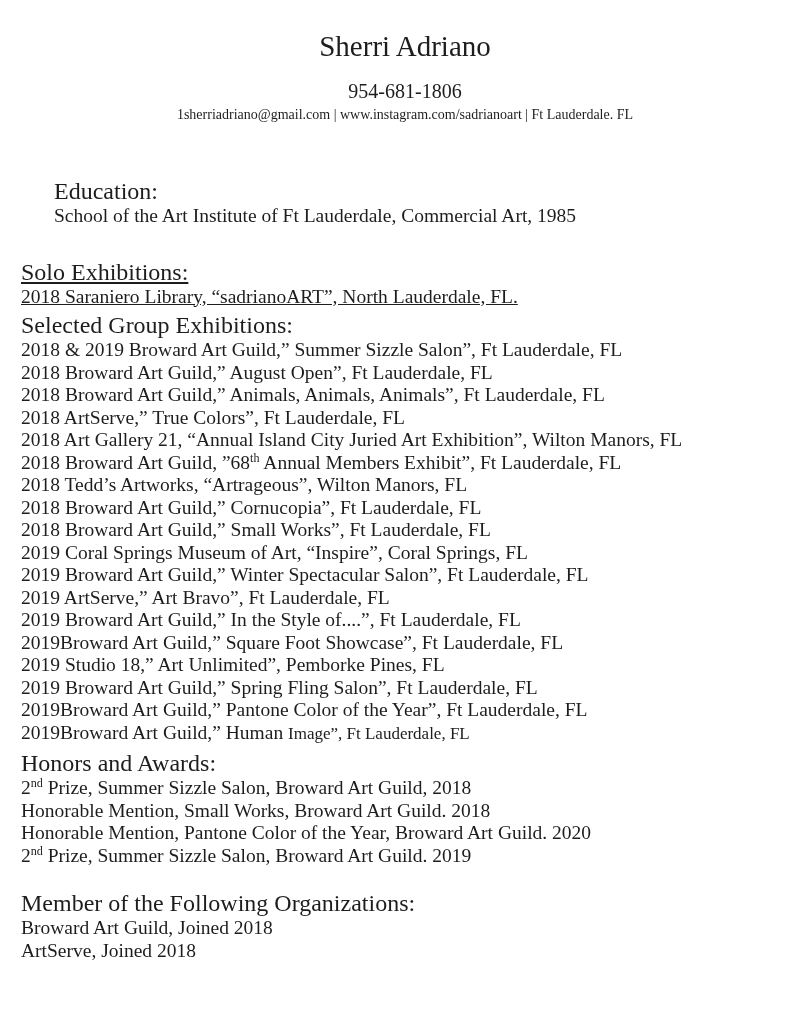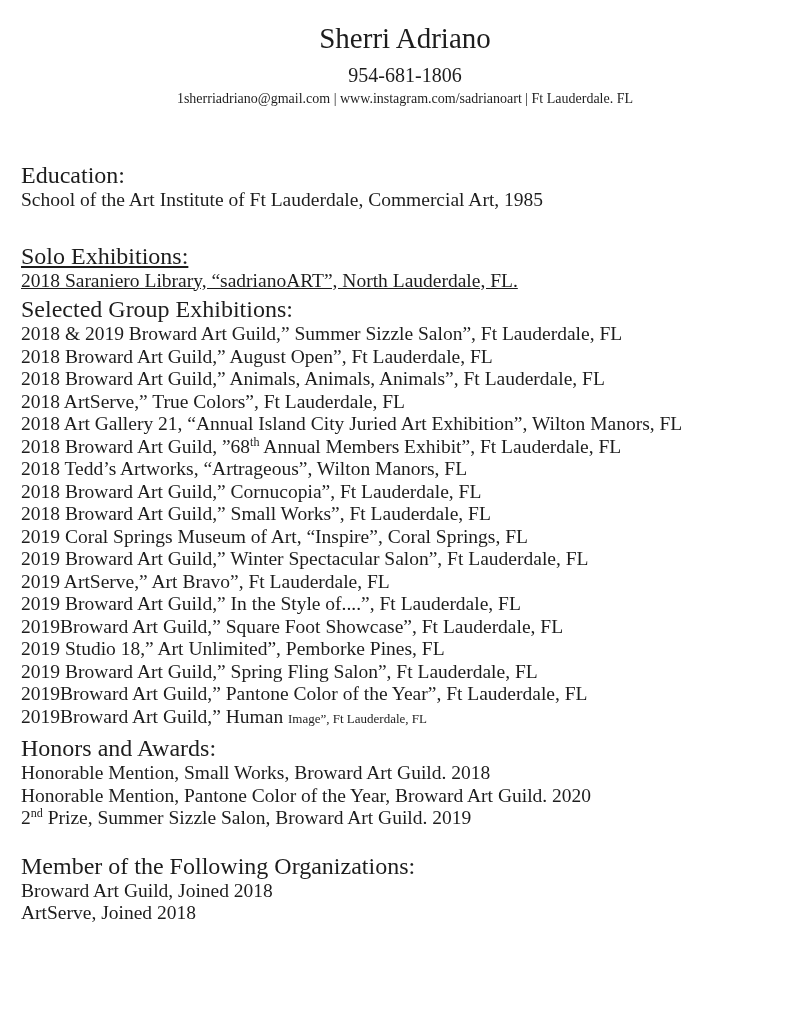--- a/index.html
+++ b/index.html
@@ -21,21 +21,21 @@
     padding: 12px 20px 0 21px;
     background: #ffffff;
   }
   .header {
     text-align: center;
   }
   .name {
     font-size: 29px;
     line-height: 36px;
     font-weight: normal;
-    margin: 8px;
+    margin: 16px;
   }
   .phone {
     font-size: 20px;
     line-height: 23px;
     margin: 0;
   }
   .contact {
     font-size: 14px;
     line-height: 23px;
     margin: 0;
@@ -50,24 +50,24 @@
   .line {
     font-size: 19.5px;
     line-height: 22.5px;
     margin: 0;
   }
   .line sup {
     font-size: 0.62em;
     line-height: 0;
   }
   .line .small {
-    font-size: 13px;
+    font-size: 17px;
     text-align: center;
   }
-  #sec-education   { margin-top: 52px; }
+  #sec-education   { margin-top: 52px; margin-left: 33px; }
   #sec-solo-exhibitions { margin-top: 31px; text-decoration: underline; }
   #sec-selected-group-exhibitions { margin-top: 4px; }
   #sec-honors-awards { margin-top: 5px; }
   #sec-member-organizations { margin-top: 23px; }
 </style>
 </head>
 <body>
 
 <div class="page">
   <div class="header">
@@ -100,20 +100,21 @@
         <p class="line">2019 ArtServe,” Art Bravo”, Ft Lauderdale, FL</p>
         <p class="line">2019 Broward Art Guild,” In the Style of....”, Ft Lauderdale, FL</p>
         <p class="line">2019Broward Art Guild,” Square Foot Showcase”, Ft Lauderdale, FL</p>
         <p class="line">2019 Studio 18,” Art Unlimited”, Pemborke Pines, FL</p>
         <p class="line">2019 Broward Art Guild,” Spring Fling Salon”, Ft Lauderdale, FL</p>
         <p class="line">2019Broward Art Guild,” Pantone Color of the Year”, Ft Lauderdale, FL</p>
         <p class="line">2019Broward Art Guild,” Human <span class="small">Image”, Ft Lauderdale, FL</span></p>
       </section>
       <section class="sec" id="sec-honors-awards">
         <h2 class="sec-heading">Honors and Awards:</h2>
+        <p class="line">2<sup>nd</sup> Prize, Summer Sizzle Salon, Broward Art Guild, 2018</p>
         <p class="line">Honorable Mention, Small Works, Broward Art Guild. 2018</p>
         <p class="line">Honorable Mention, Pantone Color of the Year, Broward Art Guild. 2020</p>
         <p class="line">2<sup>nd</sup> Prize, Summer Sizzle Salon, Broward Art Guild. 2019</p>
       </section>
       <section class="sec" id="sec-member-organizations">
         <h2 class="sec-heading">Member of the Following Organizations:</h2>
         <p class="line">Broward Art Guild, Joined 2018</p>
         <p class="line">ArtServe, Joined 2018</p>
       </section>
     </div>

